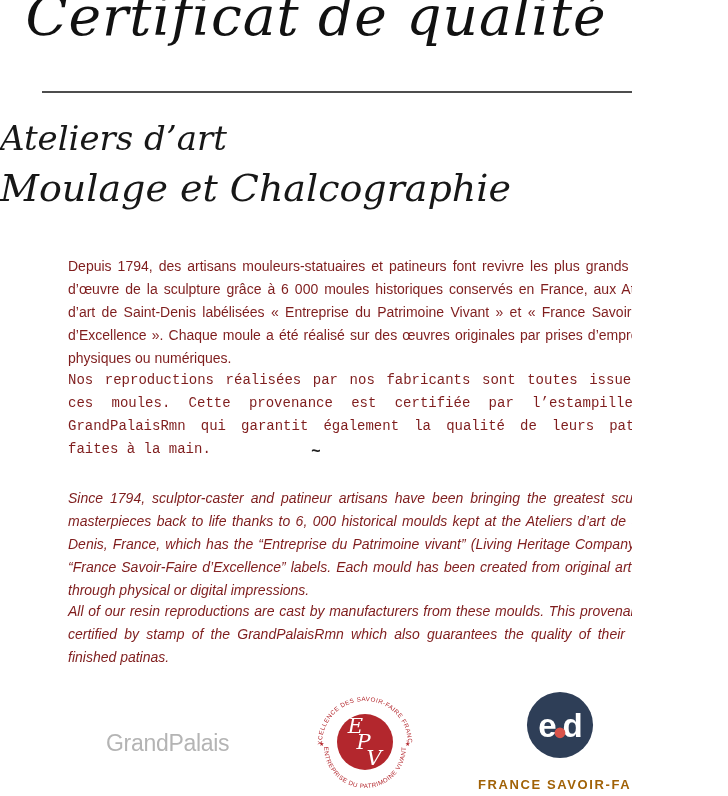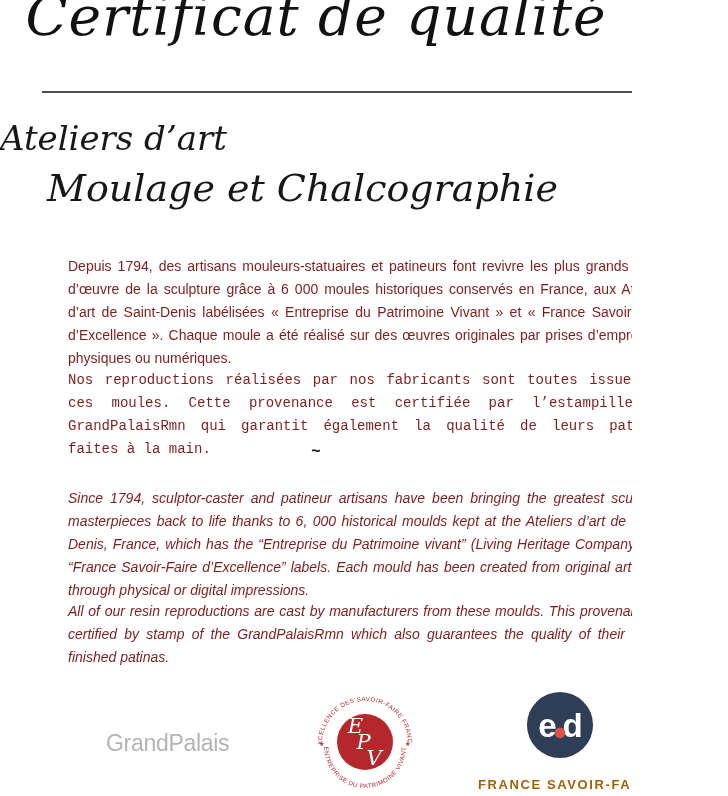--- a/index.html
+++ b/index.html
@@ -33,21 +33,21 @@
   }
   .subtitle {
     position: absolute;
     left: 0; right: 0;
     font-family: "DejaVu Serif", serif;
     font-style: italic;
     color: #171717;
     white-space: nowrap;
   }
   .subtitle1 { top: 118px; font-size: 34px; }
-  .subtitle2 { top: 166px; font-size: 38px; margin-left: 47px; }
+  .subtitle2 { top: 166px; font-size: 38px; }
 
   
   .para {
     position: absolute;
     left: 68px;
     width: 600px;
     font-size: 14px;
     line-height: 23px;
     text-align: justify;
     color: #7f1d1d;

